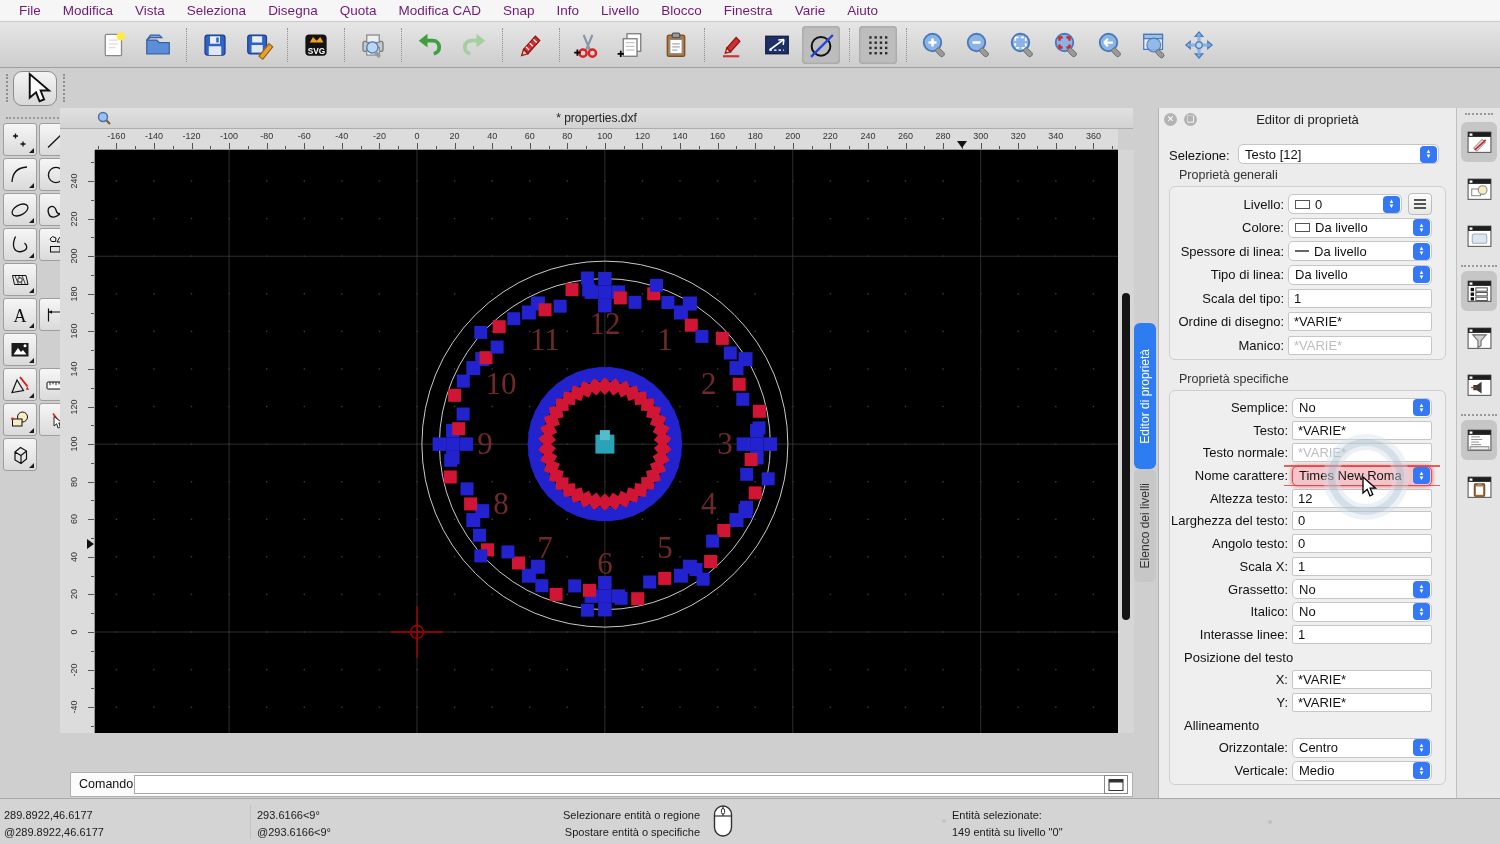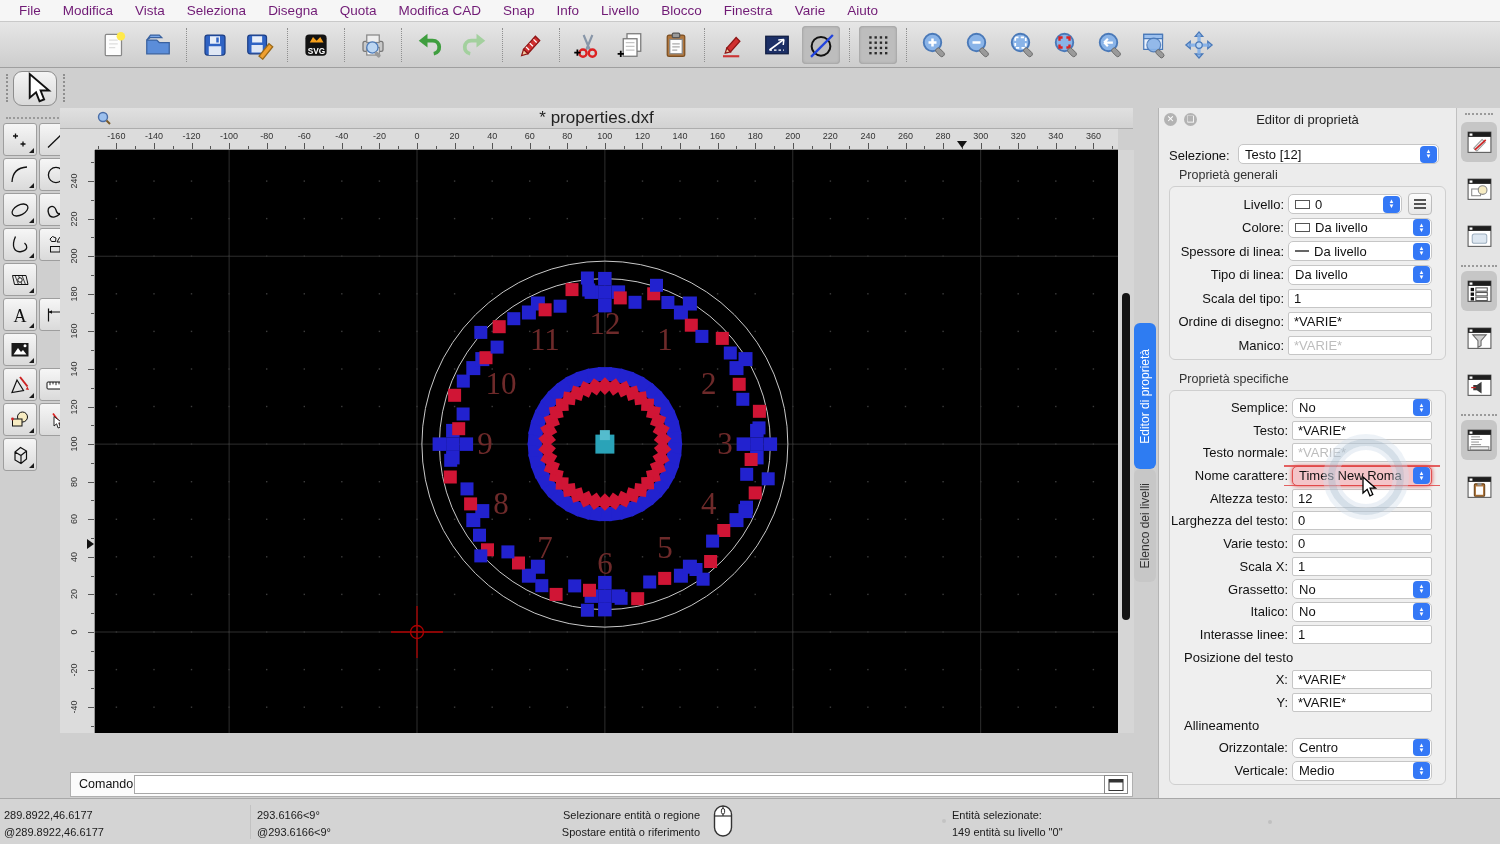--- a/index.html
+++ b/index.html
@@ -34,21 +34,21 @@
   .pal-btn { position:absolute; width:34px; height:33px; background:linear-gradient(#f6f6f6,#dadada);
     border:1px solid #9e9e9e; border-radius:3px; display:flex; align-items:center; justify-content:center; }
   .pal-btn svg { width:24px; height:24px; }
   .pal-btn .corner { position:absolute; right:2px; bottom:2px; width:0; height:0;
     border-left:5px solid transparent; border-bottom:5px solid #1c1c1c; }
 
   
   #mdi-title { position:absolute; left:60px; top:108px; width:1073px; height:21px;
     background:linear-gradient(#e0e0e0,#d2d2d2); border-bottom:1px solid #adadad;
     display:flex; align-items:center; z-index:3;}
-  #mdi-title .ttl { position:absolute; left:0; right:0; text-align:center; font-size:17px; color:#222; }
+  #mdi-title .ttl { position:absolute; left:0; right:0; text-align:center; font-size:12px; color:#222; }
   #mdi-icon { margin-left:37px; z-index:1; }
 
   #h-ruler { position:absolute; left:95px; top:129px; width:1023px; height:21px; background:#dcdcdc;
     border-bottom:1px solid #9a9a9a; overflow:hidden; z-index:3;}
   .hlab { position:absolute; top:2px; font-size:9px; color:#333; transform:translateX(-50%); }
   .htick { position:absolute; bottom:0; width:1px; background:#555; }
   #h-marker { position:absolute; width:0; height:0; border-left:5px solid transparent;
     border-right:5px solid transparent; border-top:7px solid #111; top:12px; }
   #v-ruler { position:absolute; left:60px; top:150px; width:35px; height:583px; background:#dcdcdc;
     border-right:1px solid #9a9a9a; overflow:hidden; z-index:3;}
@@ -1273,21 +1273,21 @@
       <div>289.8922,46.6177</div>
         <div>@289.8922,46.6177</div>
     </div>
     <div id="sb-sep1"></div>
     <div class="sb-block" style="left:257px">
       <div>293.6166&lt;9°</div>
         <div>@293.6166&lt;9°</div>
     </div>
     <div class="sb-block" id="sb-hint">
       <div>Selezionare entità o regione</div>
-        <div>Spostare entità o riferimento</div>
+        <div>Spostare entità o specifiche</div>
     </div>
     <svg id="sb-mouse" width="22" height="34" viewBox="0 0 22 34">
       <rect x="2.5" y="2" width="17" height="30" rx="8.5" fill="#fff" stroke="#333" stroke-width="1.4"></rect>
       <line x1="11" y1="2" x2="11" y2="12" stroke="#333" stroke-width="1.2"></line>
       <line x1="2.5" y1="12" x2="19.5" y2="12" stroke="#333" stroke-width="1.2"></line>
       <rect x="9.4" y="4.5" width="3.2" height="5.5" rx="1.6" fill="#fff" stroke="#333"></rect>
     </svg>
     <div id="sb-dot"></div>
     <div class="sb-block" style="left:952px">
       <div>Entità selezionate:</div>
@@ -1428,21 +1428,21 @@
             <div class="pinput">12</div>
           </div>
         </div>
         <div class="prow">
           <span class="plabel">Larghezza del testo:</span>
           <div class="pctrl">
             <div class="pinput">0</div>
           </div>
         </div>
         <div class="prow">
-          <span class="plabel">Varie testo:</span>
+          <span class="plabel">Angolo testo:</span>
           <div class="pctrl">
             <div class="pinput">0</div>
           </div>
         </div>
         <div class="prow">
           <span class="plabel">Scala X:</span>
           <div class="pctrl">
             <div class="pinput">1</div>
           </div>
         </div>

